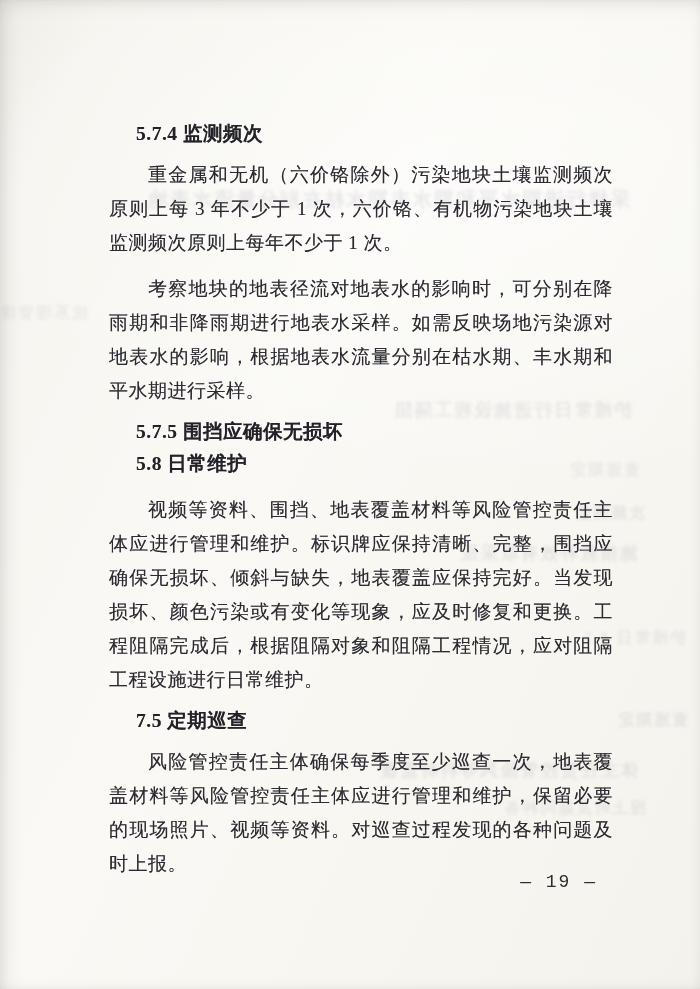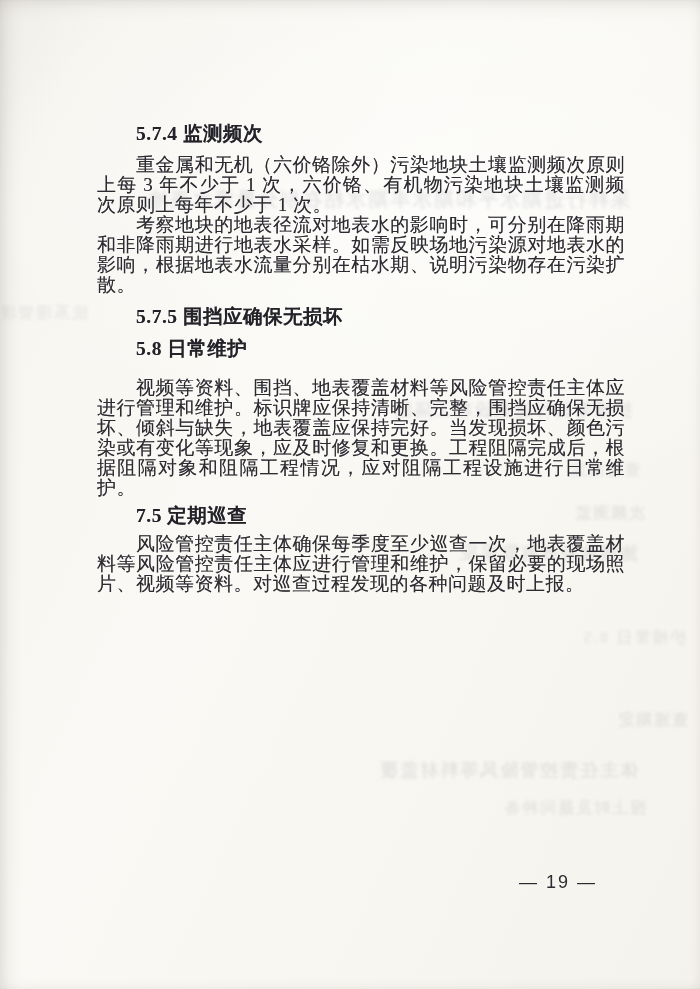--- a/index.html
+++ b/index.html
@@ -30,32 +30,32 @@
     font-size:19.5px;
     line-height:24px;
     color:#232229;
     margin:0 0 9px 39px;
     white-space:nowrap;
   }
   .sec-heading.h-575 { margin:10px 0 8px 39px; }
   .sec-heading.h-58  { margin:8px 0 17px 39px; }
   .sec-heading.h-59  { margin:6px 0 6px 39px; }
   .para {
-    margin:0;
-    line-height:20px;
+    margin:12px;
+    line-height:34px;
     text-align:justify;
     text-indent:2.05em;
   }
   .page-number {
     position:absolute;
     top:872px; right:103px;
     font-size:18px;
     letter-spacing:2px;
     color:#2c2b31;
-    font-family:Liberation Sans, sans-serif;
+    font-family:Liberation Mono, monospace;
   }
   
   .ghost {
     position:absolute;
     color:#6d6d80;
     font-weight:bold;
     transform:scaleX(-1);
     filter:blur(1.6px);
     letter-spacing:2px;
     white-space:nowrap;
@@ -87,21 +87,21 @@
   <div class="ghost g6">查巡期定</div>
   <div class="ghost g7">体主任责控管险风等料材盖覆</div>
   <div class="ghost g8">报上时及题问种各</div>
   <div class="ghost g9">统系理管境环壤土块地染污传上并录</div>
 
   <div class="content">
 
     <div>
       <h3 class="sec-heading">5.7.4 监测频次</h3>
       <p class="para">重金属和无机（六价铬除外）污染地块土壤监测频次原则上每 3 年不少于 1 次，六价铬、有机物污染地块土壤监测频次原则上每年不少于 1 次。</p>
-      <p class="para">考察地块的地表径流对地表水的影响时，可分别在降雨期和非降雨期进行地表水采样。如需反映场地污染源对地表水的影响，根据地表水流量分别在枯水期、说明污染物存在污染扩散。</p>
+      <p class="para">考察地块的地表径流对地表水的影响时，可分别在降雨期和非降雨期进行地表水采样。如需反映场地污染源对地表水的影响，根据地表水流量分别在枯水期、丰水期和平水期进行采样。</p>
     </div>
 
     <div>
       <h3 class="sec-heading h-575">5.7.5 围挡应确保无损坏</h3>
     </div>
 
     <div>
       <h3 class="sec-heading h-58">5.8 日常维护</h3>
       <p class="para">视频等资料、围挡、地表覆盖材料等风险管控责任主体应进行管理和维护。标识牌应保持清晰、完整，围挡应确保无损坏、倾斜与缺失，地表覆盖应保持完好。当发现损坏、颜色污染或有变化等现象，应及时修复和更换。工程阻隔完成后，根据阻隔对象和阻隔工程情况，应对阻隔工程设施进行日常维护。</p>
     </div>

